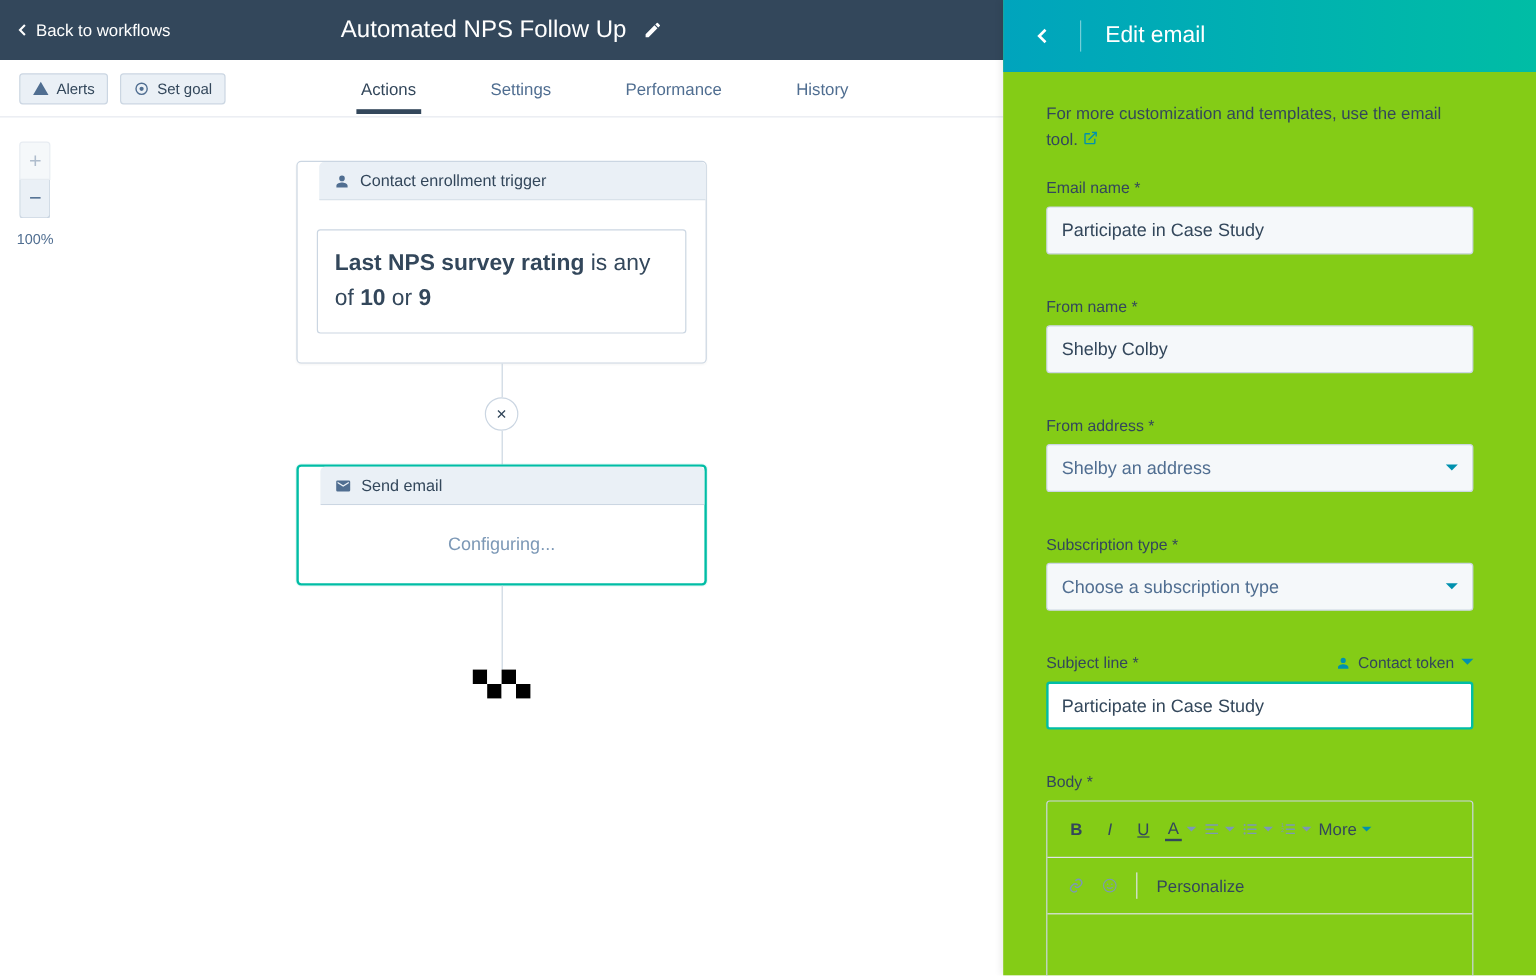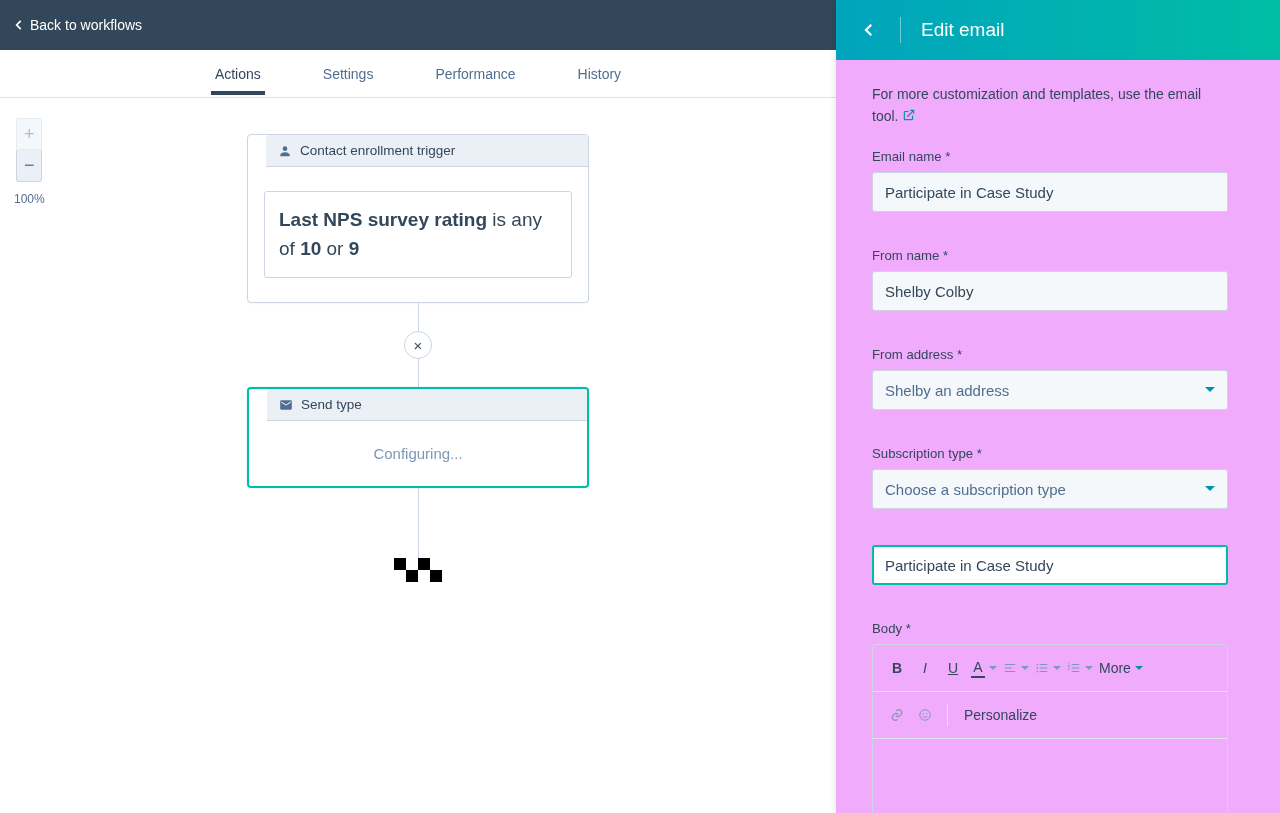--- a/index.html
+++ b/index.html
@@ -53,21 +53,21 @@
   .card.sel{border:2px solid var(--hs-teal);box-shadow:0 0 0 1px rgba(0,189,165,.08);}
   .card.sel .card-head{background:var(--hs-bg2);}
   .configuring{color:#7c98b6;text-align:center;padding:24px 0;font-size:15px;}
   .v-line.long{height:70px;}
   .finish{display:grid;grid-template-columns:repeat(4,12px);grid-template-rows:repeat(2,12px);gap:0;}
   .finish .sq{width:12px;height:12px;}
   .finish .b{background:#000;}
   .finish .w{background:#fff;}
 
   
-  .panel{position:absolute;right:0;top:0;bottom:0;width:444px;background:#f0abfc;box-shadow:-2px 0 6px rgba(0,0,0,.08);display:flex;flex-direction:column;}
+  .panel{position:absolute;right:0;top:0;bottom:0;width:444px;background:#84cc16;box-shadow:-2px 0 6px rgba(0,0,0,.08);display:flex;flex-direction:column;}
   .panel-head{height:60px;background:linear-gradient(90deg,var(--panel-grad1),var(--panel-grad2));display:flex;align-items:center;gap:20px;padding:0 22px;}
   .panel-back{width:22px;height:22px;display:flex;align-items:center;justify-content:center;cursor:pointer;}
   .panel-back svg,.panel-back path{color:#fff;}
   .panel-sep{width:1px;height:26px;background:rgba(255,255,255,.45);}
   .panel-title{color:#fff;font-size:19px;font-weight:500;}
   .panel-body{flex:1;overflow-y:auto;padding:24px 52px 24px 36px;}
   .helper{font-size:14px;line-height:1.55;margin-bottom:22px;}
   .helper a{color:var(--hs-link);text-decoration:none;}
   .ext-icn{vertical-align:-1px;}
 
@@ -100,23 +100,44 @@
 </head>
 <body>
 
 <div class="topbar">
   <div class="back-link">
     <svg class="svg-ico" viewBox="0 0 24 24">
         <path fill="none" stroke="#fff" stroke-width="3" d="M15 5l-7 7 7 7"></path>
       </svg>
     <span>Back to workflows</span>
   </div>
+  <div class="wf-title-wrap">
+    <span class="wf-title">Automated NPS Follow Up</span>
+    <svg class="edit-icn" viewBox="0 0 24 24">
+        <path fill="#fff" d="M3 17.25V21h3.75L17.81 9.94l-3.75-3.75L3 17.25zM20.71 7.04a1 1 0 0 0 0-1.41l-2.34-2.34a1 1 0 0 0-1.41 0l-1.83 1.83 3.75 3.75 1.83-1.83z"></path>
+      </svg>
+  </div>
 </div>
 
 <div class="subbar">
+  <div class="subbar-left">
+    <div class="pillbtn">
+      <svg class="svg-ico" viewBox="0 0 24 24">
+          <path fill="#506e91" d="M12 2 1 21h22L12 2zm1 14h-2v2h2v-2zm0-6h-2v5h2v-5z"></path>
+        </svg>
+      <span>Alerts</span>
+    </div>
+    <div class="pillbtn">
+      <svg class="svg-ico" viewBox="0 0 24 24">
+          <circle cx="12" cy="12" r="8" fill="none" stroke="#506e91" stroke-width="2"></circle>
+          <circle cx="12" cy="12" r="3" fill="#506e91"></circle>
+        </svg>
+      <span>Set goal</span>
+    </div>
+  </div>
   <div class="tabs">
     <div class="tab active">Actions</div>
     <div class="tab">Settings</div>
     <div class="tab">Performance</div>
     <div class="tab">History</div>
   </div>
 </div>
 
 <div class="canvas">
   <div class="zoomctrl">
@@ -145,21 +166,21 @@
     <div class="addnode">
         <span>×</span>
       </div>
     <div class="v-line"></div>
 
     <div class="card sel">
       <div class="card-head">
         <svg class="svg-ico" viewBox="0 0 24 24">
             <path fill="#506e91" d="M4 4h16a2 2 0 0 1 2 2v12a2 2 0 0 1-2 2H4a2 2 0 0 1-2-2V6a2 2 0 0 1 2-2zm8 7L4 6v2l8 5 8-5V6l-8 5z"></path>
           </svg>
-        <span>Send type</span>
+        <span>Send email</span>
       </div>
       <div class="configuring">Configuring...</div>
     </div>
 
     <div class="v-line long"></div>
     <div class="finish">
       <div class="sq b"></div>
         <div class="sq w"></div>
         <div class="sq b"></div>
         <div class="sq w"></div>
@@ -210,20 +231,30 @@
 
     <div class="field">
       <div class="flabel">Subscription type *</div>
       <div class="selinput">
         <span class="ph">Choose a subscription type</span>
         <div class="selcaret"></div>
       </div>
     </div>
 
     <div class="field">
+      <div class="flabel">
+        <span>Subject line *</span>
+        <span class="tokenlink">
+          <svg viewBox="0 0 24 24">
+              <path fill="#0091ae" d="M12 12a4 4 0 1 0-4-4 4 4 0 0 0 4 4zm0 2c-3 0-8 1.5-8 4.5V21h16v-2.5c0-3-5-4.5-8-4.5z"></path>
+            </svg>
+          <span>Contact token</span>
+          <span class="caret"></span>
+        </span>
+      </div>
       <input class="txtinput focus" value="Participate in Case Study" style="">
     </div>
 
     <div class="field">
       <div class="flabel">Body *</div>
       <div class="editor">
         <div class="edrow">
           <button class="edbtn">
               <b>B</b>
             </button>

